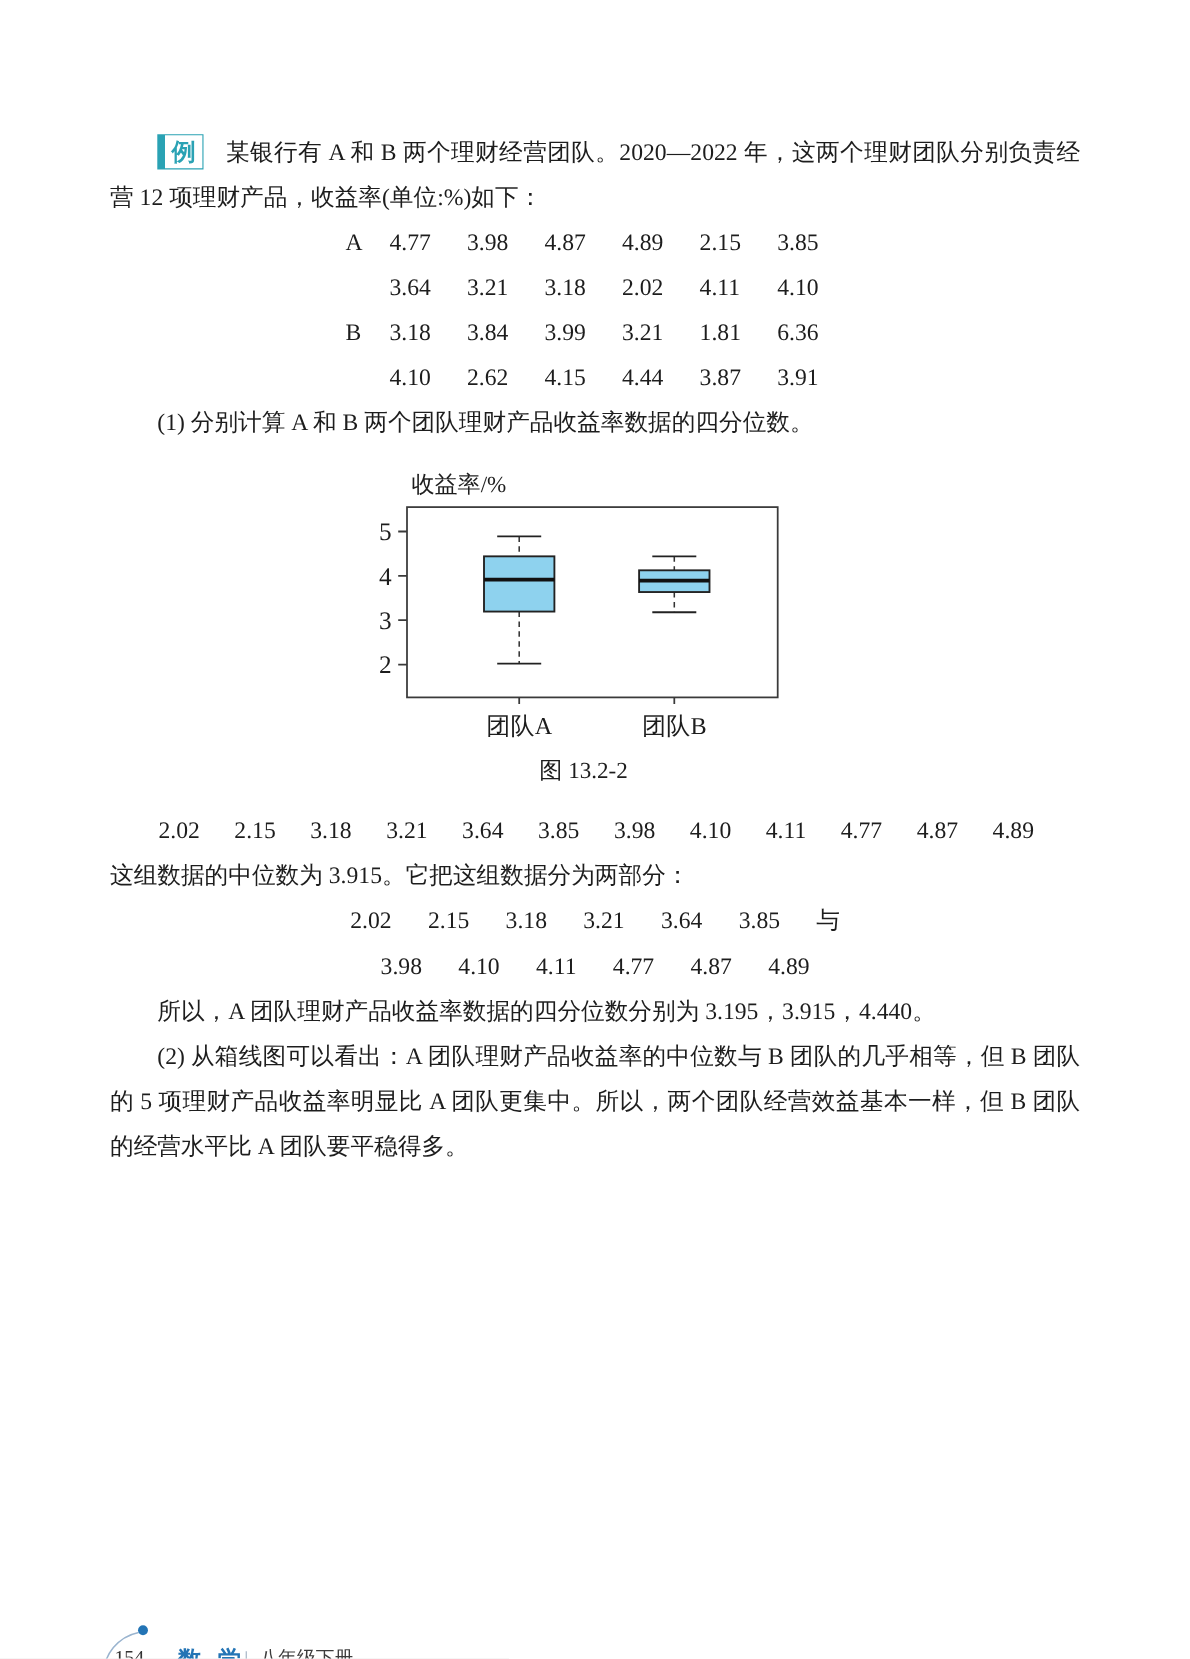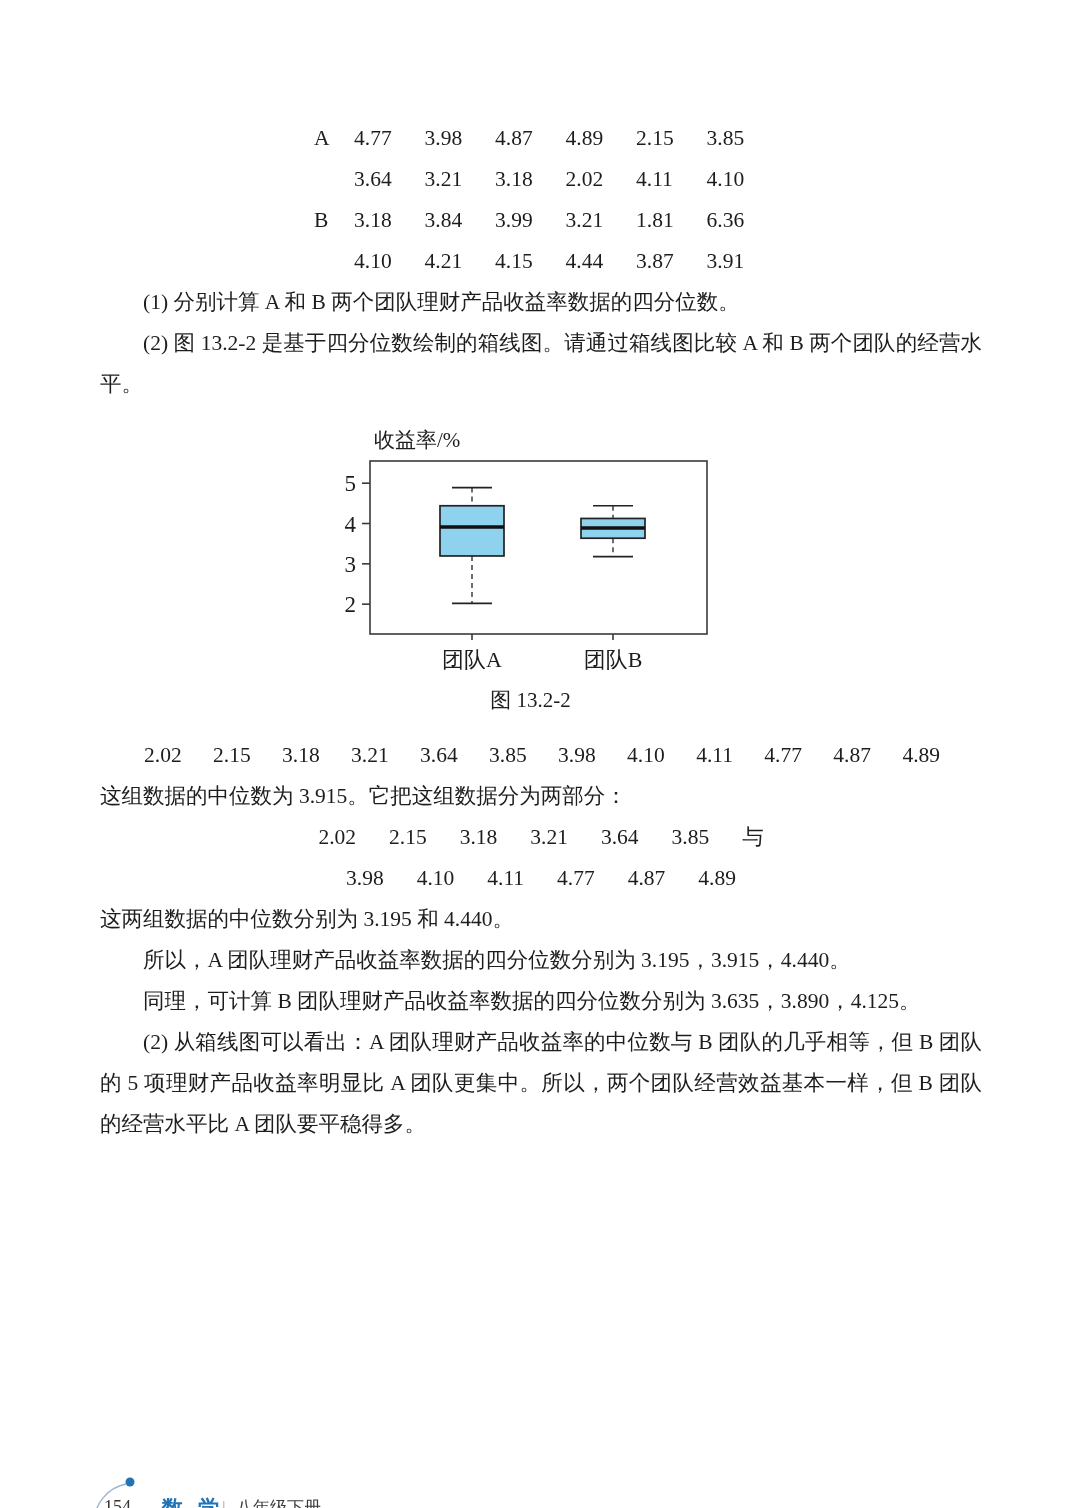--- a/index.html
+++ b/index.html
@@ -54,42 +54,42 @@
 
   text { font-family:"Liberation Serif","DejaVu Serif",serif; }
 </style>
 </head>
 <body>
 
 <div class="page">
 
   <div class="content">
 
+    <p class="indent"><span class="example-badge">例</span><span>某银行有 A 和 B 两个理财经营团队。2020—2022 年，这两个理财团队分别负责经营 12 项理财产品，收益率(单位:%)如下：</span></p>
 
     <div class="data-table">
       <div class="data-row">
         <span class="lbl">A</span>
         <span style="display:contents"><span class="num">4.77</span><span class="num">3.98</span><span class="num">4.87</span><span class="num">4.89</span><span class="num">2.15</span><span class="num">3.85</span></span>
       </div>
       <div class="data-row">
         <span class="lbl"></span>
         <span style="display:contents"><span class="num">3.64</span><span class="num">3.21</span><span class="num">3.18</span><span class="num">2.02</span><span class="num">4.11</span><span class="num">4.10</span></span>
       </div>
       <div class="data-row">
         <span class="lbl">B</span>
         <span style="display:contents"><span class="num">3.18</span><span class="num">3.84</span><span class="num">3.99</span><span class="num">3.21</span><span class="num">1.81</span><span class="num">6.36</span></span>
       </div>
       <div class="data-row">
         <span class="lbl"></span>
-        <span style="display:contents"><span class="num">4.10</span><span class="num">4.21</span><span class="num">4.15</span><span class="num">4.44</span><span class="num">3.87</span><span class="num">3.91</span></span>
+        <span style="display:contents"><span class="num">4.10</span><span class="num">2.62</span><span class="num">4.15</span><span class="num">4.44</span><span class="num">3.87</span><span class="num">3.91</span></span>
       </div>
     </div>
 
     <p class="indent">(1) 分别计算 A 和 B 两个团队理财产品收益率数据的四分位数。</p>
-    <p class="indent">(2) 图 13.2-2 是基于四分位数绘制的箱线图。请通过箱线图比较 A 和 B 两个团队的经营水平。</p>
 
     <div class="chart-wrap">
       <svg id="boxplot-svg" width="480" height="300">
           <text x="59" y="28" font-size="21" fill="#1d1d1d">收益率/%</text>
           <rect x="55" y="42" width="337" height="173" fill="none" stroke="#3a3a3a" stroke-width="1.6"></rect>
           <line x1="47" y1="64.17948717948718" x2="55" y2="64.17948717948718" stroke="#3a3a3a" stroke-width="1.6"></line>
           <text x="41" y="72.17948717948718" font-size="23" fill="#1d1d1d" text-anchor="end">5</text>
           <line x1="47" y1="104.50582750582751" x2="55" y2="104.50582750582751" stroke="#3a3a3a" stroke-width="1.6"></line>
           <text x="41" y="112.50582750582751" font-size="23" fill="#1d1d1d" text-anchor="end">4</text>
           <line x1="47" y1="144.83216783216784" x2="55" y2="144.83216783216784" stroke="#3a3a3a" stroke-width="1.6"></line>
@@ -140,23 +140,21 @@
     </div>
     <div class="center-row">
         <span class="num">3.98</span>
         <span class="num">4.10</span>
         <span class="num">4.11</span>
         <span class="num">4.77</span>
         <span class="num">4.87</span>
         <span class="num">4.89</span>
       </div>
 
-    <p>这两组数据的中位数分别为 3.195 和 4.440。</p>
     <p class="indent">所以，A 团队理财产品收益率数据的四分位数分别为 3.195，3.915，4.440。</p>
-    <p class="indent">同理，可计算 B 团队理财产品收益率数据的四分位数分别为 3.635，3.890，4.125。</p>
     <p class="indent">(2) 从箱线图可以看出：A 团队理财产品收益率的中位数与 B 团队的几乎相等，但 B 团队的 5 项理财产品收益率明显比 A 团队更集中。所以，两个团队经营效益基本一样，但 B 团队的经营水平比 A 团队要平稳得多。</p>
 
   </div>
 
   <div class="footer">
     <svg width="540" height="70">
       <path d="M 14 50 A 40 40 0 0 1 46 11" fill="none" stroke="#9ab4cf" stroke-width="1.4"></path>
       <circle cx="50" cy="9" r="4.5" fill="#2374b5"></circle>
       <text x="24" y="40" font-size="18" fill="#333333" id="f-page">154</text>
       <text x="82" y="42" font-size="21" font-weight="bold" fill="#2374b5" letter-spacing="5" id="f-subject">数 学</text>

